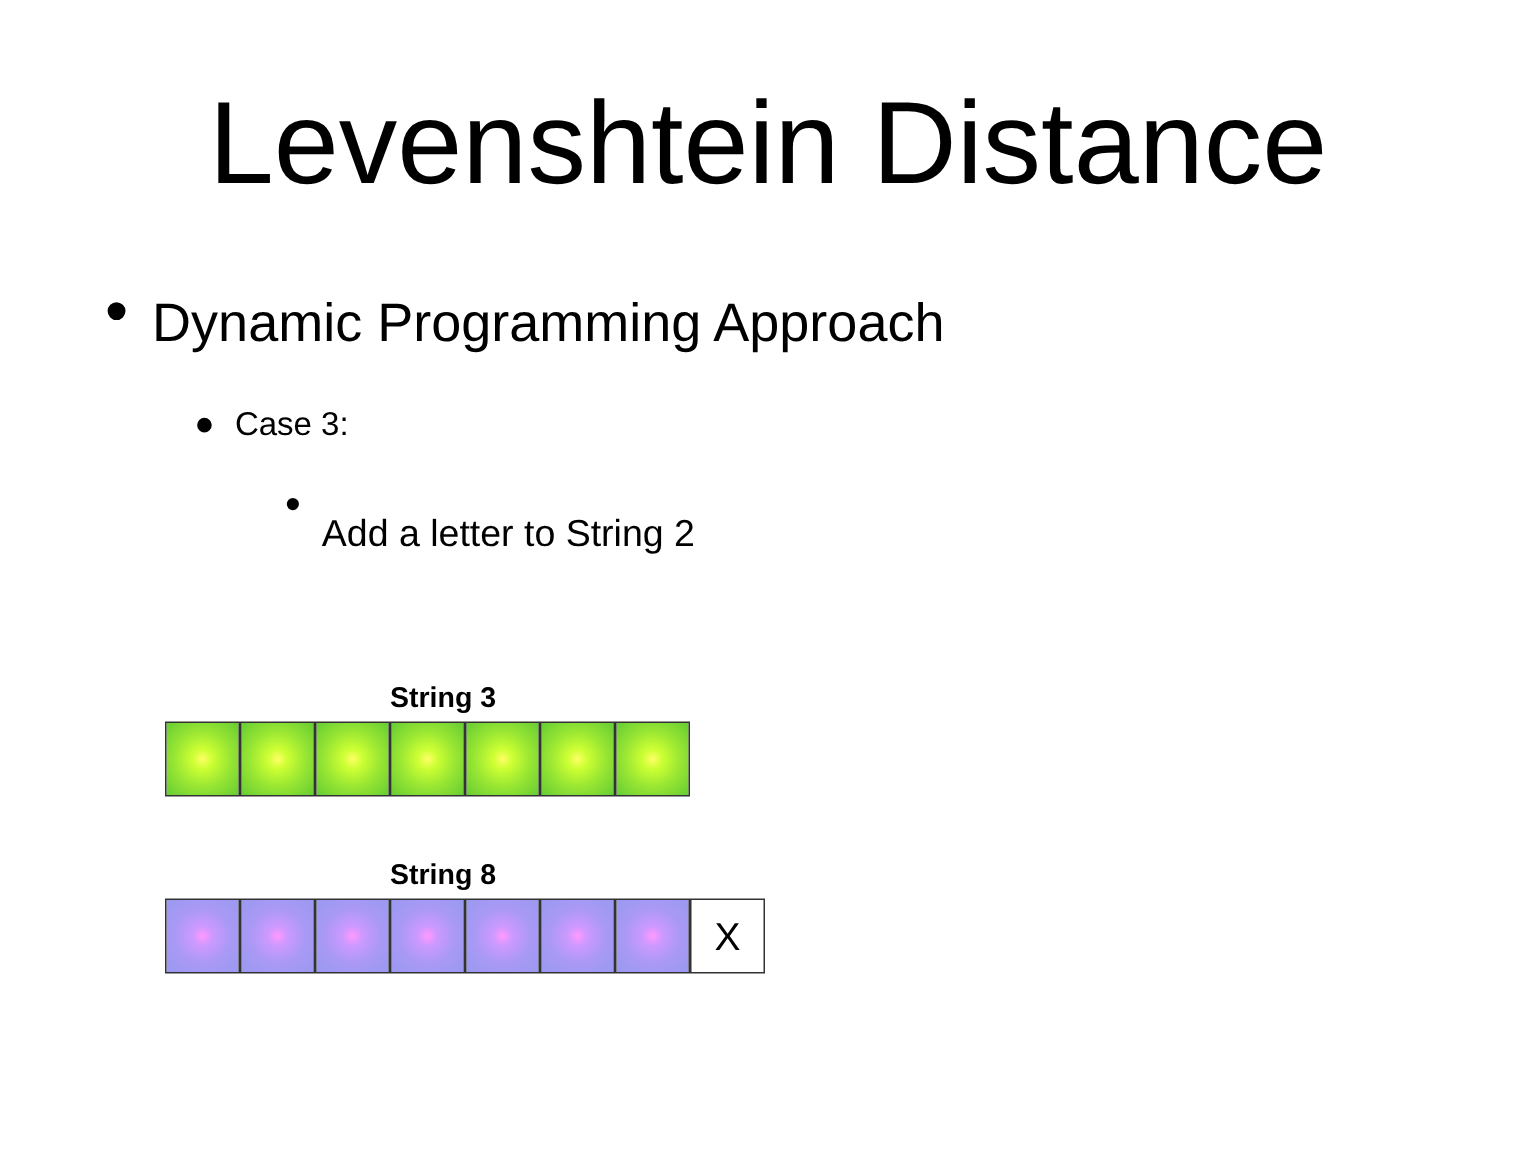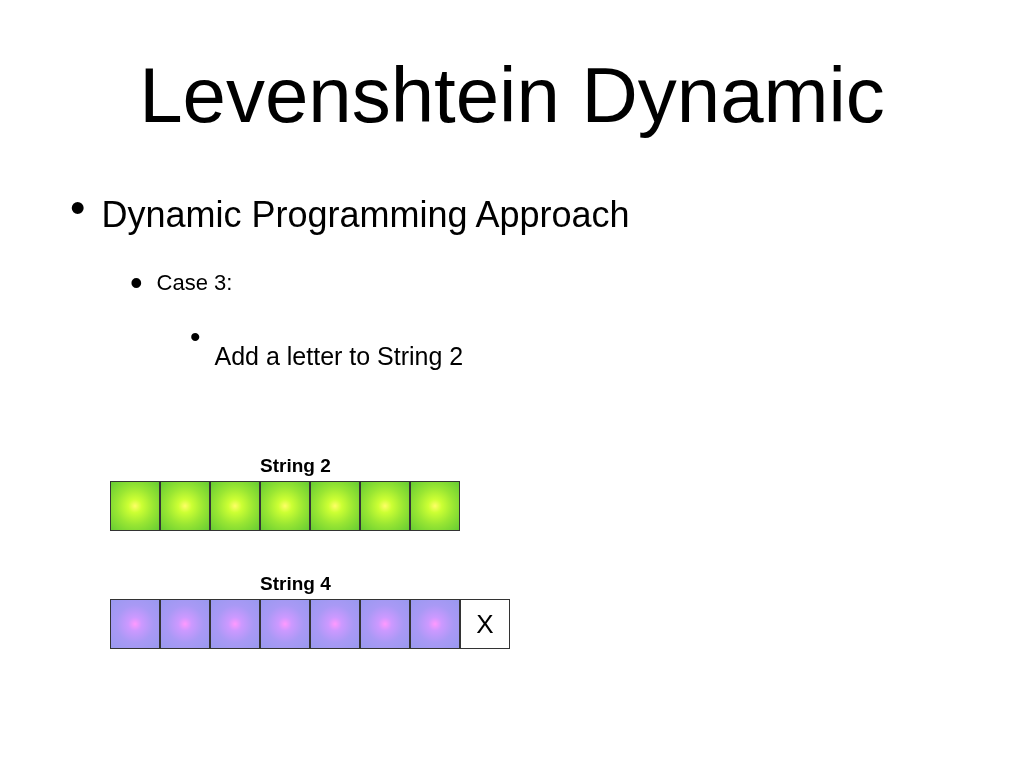--- a/index.html
+++ b/index.html
@@ -126,52 +126,52 @@
   }
   .spacer {
     height: 42px;
   }
 </style>
 </head>
 <body>
 
 <div class="slide">
 
-  <div class="title">Levenshtein Dynamic</div>
+  <div class="title">Levenshtein Distance</div>
 
   <div class="bullets">
     <div class="b1">
       <span class="dot">•</span>
       <span class="text">Dynamic Programming Approach</span>
     </div>
     <div class="b2">
       <span class="dot">•</span>
       <span class="text">Case 3:</span>
     </div>
     <div class="b3">
       <span class="dot">•</span>
       <span class="text">Add a letter to String 2</span>
     </div>
   </div>
 
   <div class="diagram">
-    <div class="string-label">String 2</div>
+    <div class="string-label">String 3</div>
     <div class="row">
       <div class="cell green"></div>
       <div class="cell green"></div>
       <div class="cell green"></div>
       <div class="cell green"></div>
       <div class="cell green"></div>
       <div class="cell green"></div>
       <div class="cell green"></div>
     </div>
 
     <div class="spacer"></div>
 
-    <div class="string-label">String 4</div>
+    <div class="string-label">String 8</div>
     <div class="row">
       <div class="cell purple"></div>
       <div class="cell purple"></div>
       <div class="cell purple"></div>
       <div class="cell purple"></div>
       <div class="cell purple"></div>
       <div class="cell purple"></div>
       <div class="cell purple"></div>
       <div class="x-cell">X</div>
     </div>

